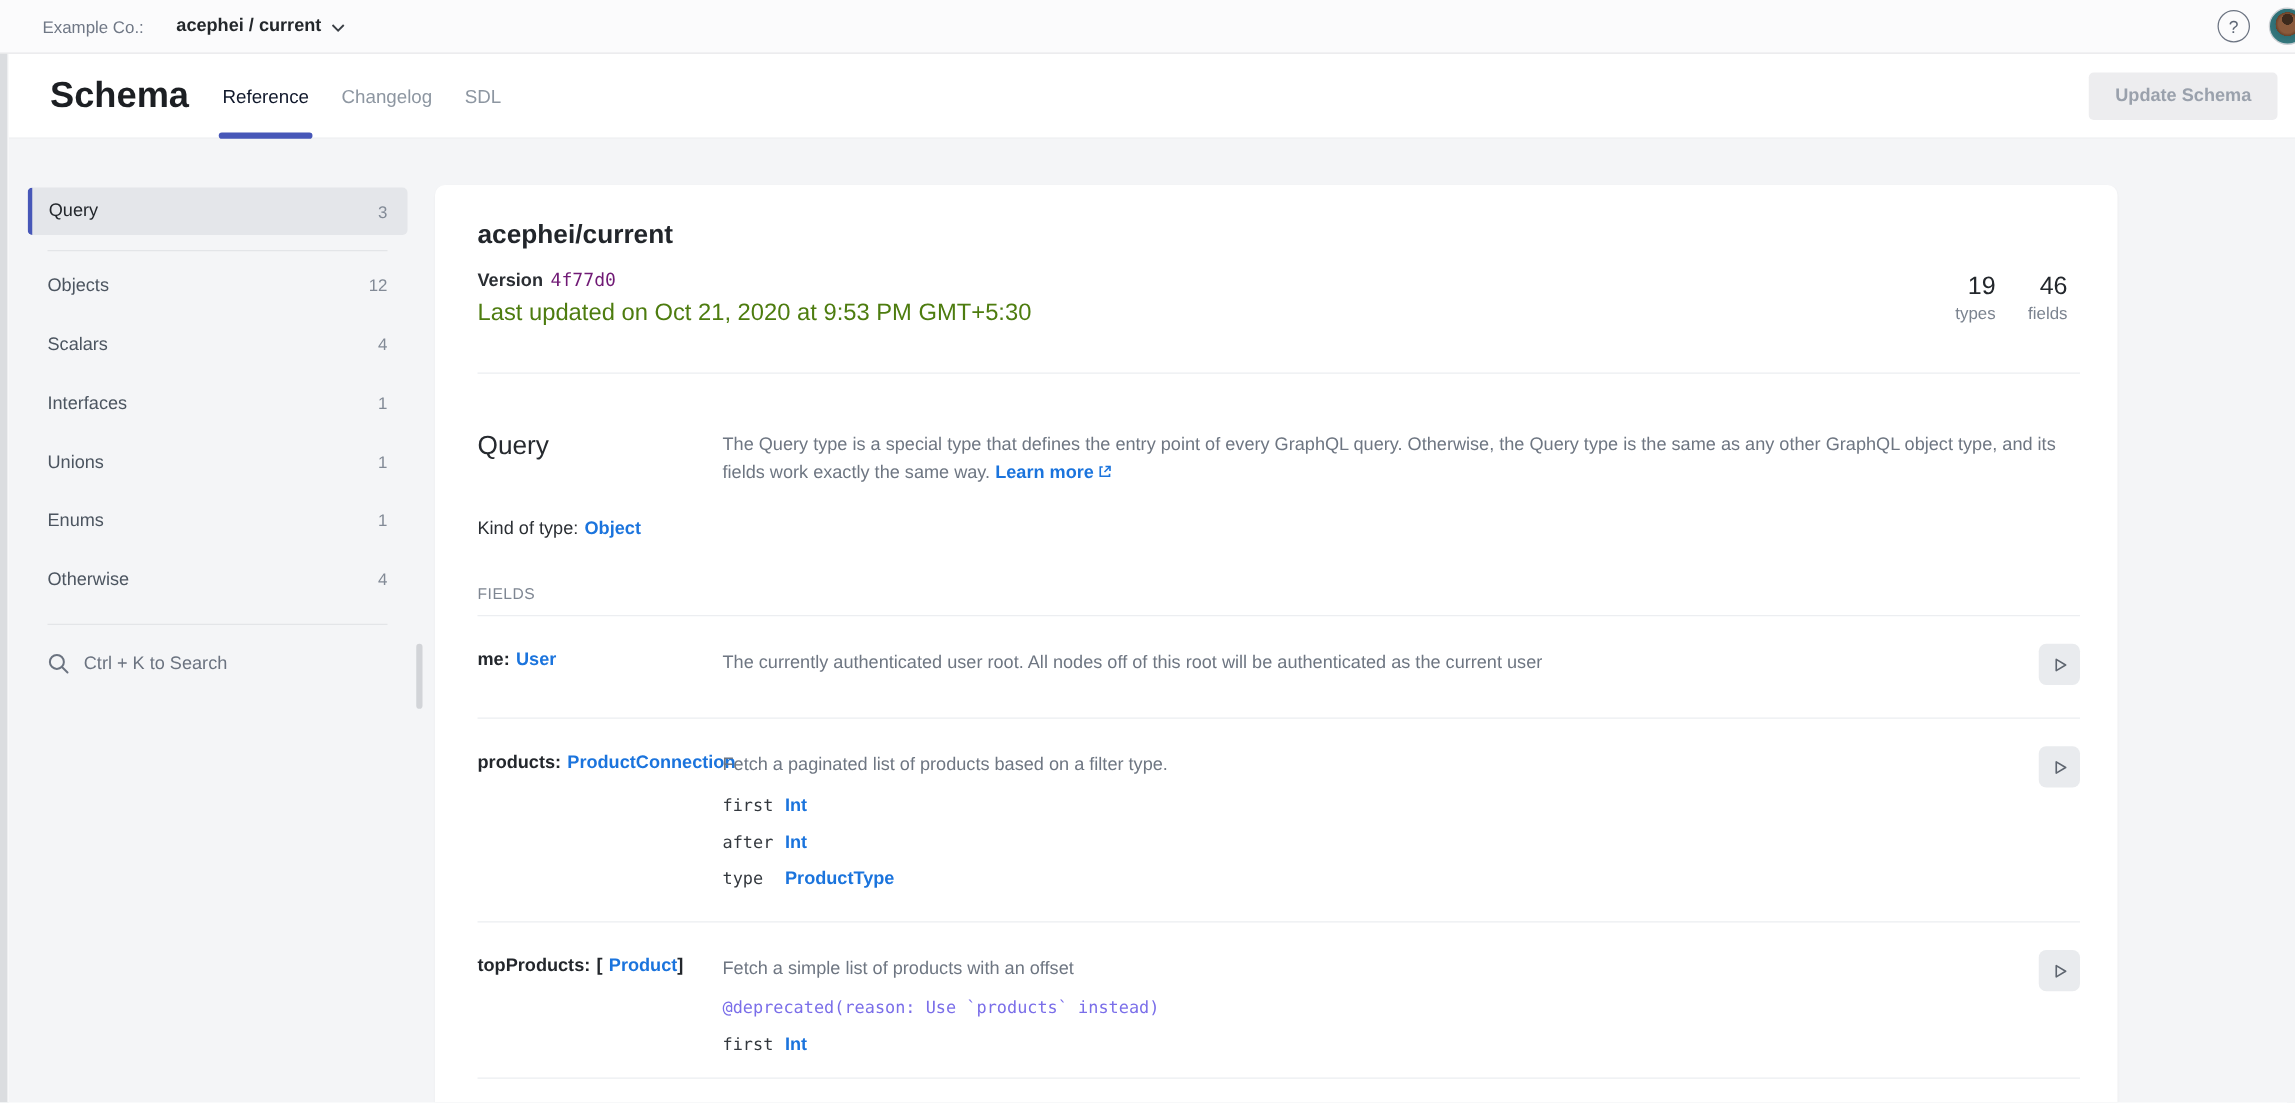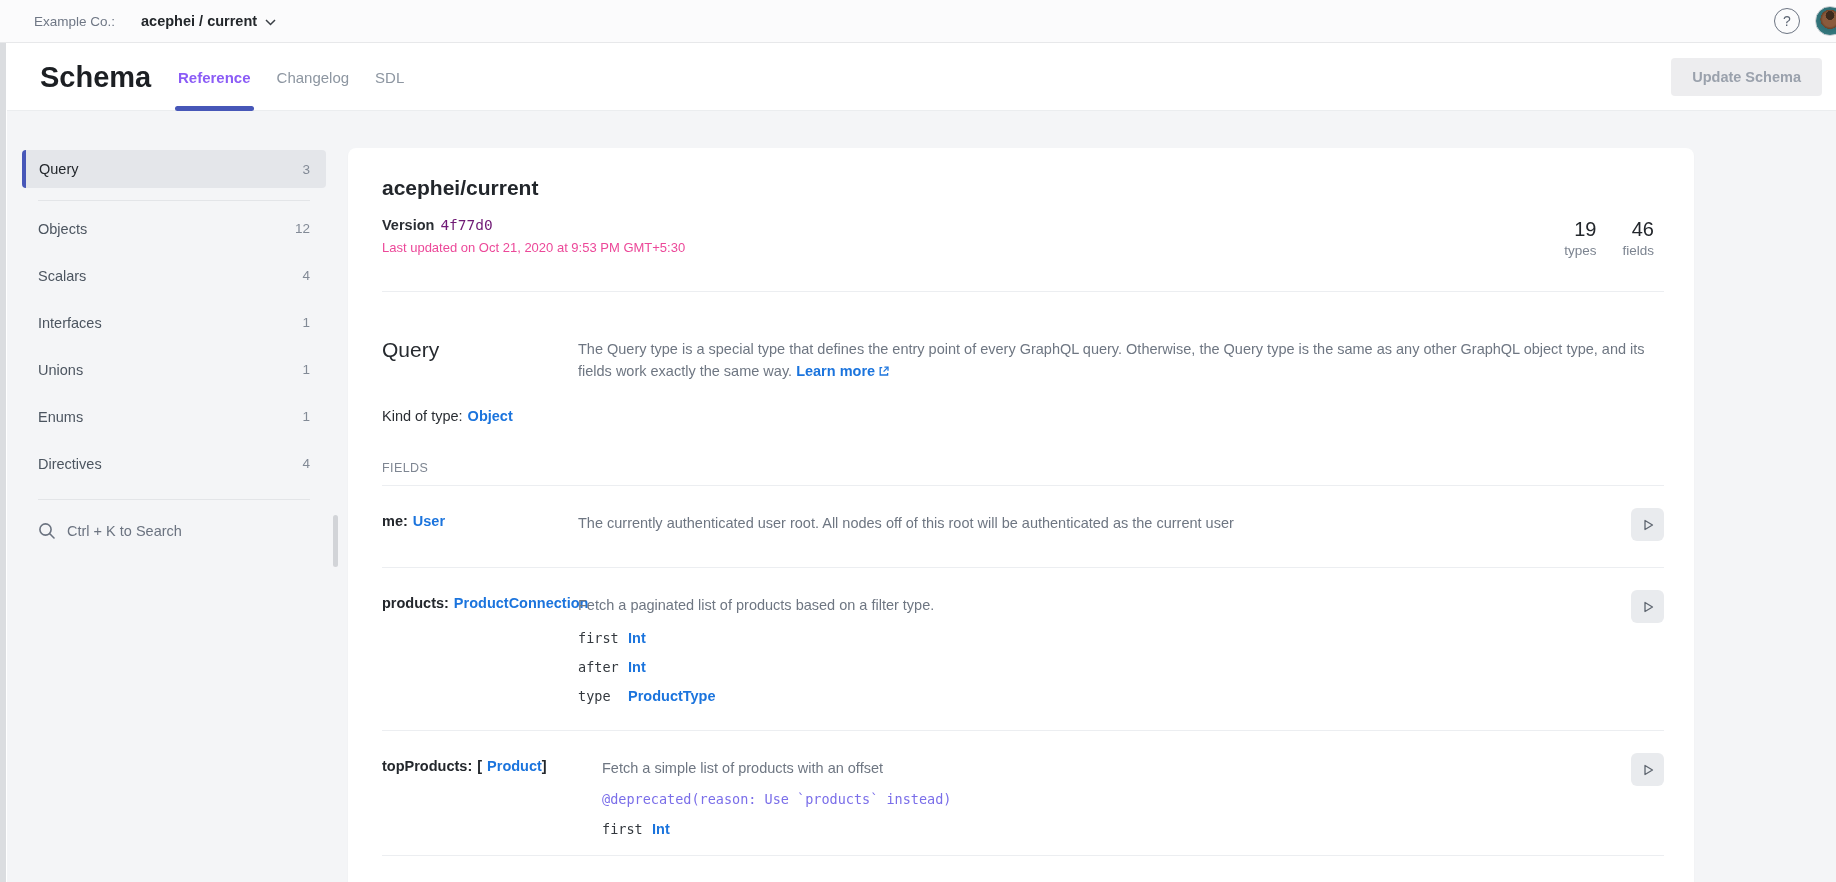--- a/index.html
+++ b/index.html
@@ -41,21 +41,21 @@
     position:absolute; top:43px; left:0; width:1836px; height:68px;
     background:#fff; border-bottom:1px solid #ebedef; z-index:9;
   }
   .schema-title {
     position:absolute; left:40px; top:50%; transform:translateY(-50%);
     font-size:29px; font-weight:700; color:#1c1f23;
   }
   .tabs { position:absolute; left:178px; top:0; height:68px; display:flex; gap:26px; }
   .tab { position:relative; display:flex; align-items:center; height:100%;
          font-size:15px; color:#8d96a1; cursor:pointer; }
-  .tab.active { color:#8b5cf6; font-weight:700; }
+  .tab.active { color:#0f172a; font-weight:400; }
   .tab.active::after {
     content:""; position:absolute; left:-3px; right:-3px; bottom:0; height:5px;
     border-radius:3px; background:#4757b8;
   }
   .update-btn {
     position:absolute; right:14px; top:15px; height:38px; padding:0 21px;
     background:#ededef; border:none; border-radius:4px;
     color:#9aa1ac; font-size:14.5px; font-weight:600; font-family:inherit; cursor:default;
   }
 
@@ -92,21 +92,21 @@
     position:absolute; left:348px; top:37px; right:6px; bottom:0;
     background:#fff; border-radius:8px 8px 0 0;
     box-shadow:0 1px 2px rgba(0,0,0,0.04);
   }
   .card-head { position:relative; padding:28px 34px 0; }
   .graph-title { font-size:21px; font-weight:700; color:#22262b; }
   .version-line { margin-top:17px; font-size:14.5px; }
   .version-label { font-weight:700; color:#2a2e33; }
   .mono { font-family:"DejaVu Sans Mono","Liberation Mono",monospace; }
   .version-value { font-size:14.5px; color:#701a75; margin-left:6px; }
-  .last-updated { margin-top:7px; font-size:13px; color:#ec4899; }
+  .last-updated { margin-top:7px; font-size:19px; color:#4d7c0f; }
   .stats { position:absolute; top:70px; right:40px; display:flex; gap:26px; }
   .stat { text-align:right; }
   .stat-value { font-size:20px; font-weight:500; color:#23272c; }
   .stat-label { margin-top:2px; font-size:13.5px; color:#7c8490; }
   .head-divider { margin:36px 30px 0 34px; border-top:1px solid #eceef1; }
 
   .type-section { padding:46px 30px 0 34px; }
   .section-top { display:grid; grid-template-columns:196px 1fr; }
   .type-name { font-size:21px; font-weight:500; color:#262a2f; }
   .section-desc { font-size:14.5px; line-height:22px; color:#6e7682; max-width:1190px; }
@@ -115,21 +115,21 @@
   .kind-line { margin-top:26px; font-size:14.5px; color:#2a2e33; }
   .kind-line .link { margin-left:5px;margin-top:25px; }
   .fields-label { margin-top:37px; font-size:12.5px; letter-spacing:0.4px; color:#7e8692; }
   .divider { border-top:1px solid #eceef1; }
   .fields-divider { margin-top:10px; }
 
   .field-row {
     display:grid; grid-template-columns:196px 1fr 62px;
     padding:27px 0 26px; border-bottom:1px solid #eceef1;
   }
-  .field-row:last-child { padding-bottom:18px;gap:24px; }
+  .field-row:last-child { padding-bottom:18px; }
   .field-name { font-size:14.5px; font-weight:700; color:#23272c; }
   .field-name .link { margin-left:5px; }
   .bracket { font-weight:700; color:#23272c; }
   .bracket-open { margin-left:5px; }
   .field-desc { font-size:14.5px; color:#6e7682; line-height:21px; }
   .deprecated { margin-top:12px; font-size:13.5px; color:#7a6ee9; }
   .args { margin-top:14px; display:flex; flex-direction:column; gap:13px; }
   .arg-row { display:flex; align-items:baseline; }
   .arg-name { width:50px; font-size:13.5px; color:#33383e; }
   .arg-type { font-size:14.5px; }
@@ -199,21 +199,21 @@
       </div>
       <div class="nav-item">
         <span class="nav-label">Unions</span>
         <span class="nav-count">1</span>
       </div>
       <div class="nav-item">
         <span class="nav-label">Enums</span>
         <span class="nav-count">1</span>
       </div>
       <div class="nav-item">
-        <span class="nav-label">Directives</span>
+        <span class="nav-label">Otherwise</span>
         <span class="nav-count">4</span>
       </div>
     </div>
     <div class="sidebar-divider"></div>
     <div class="search-row">
       <svg width="18" height="18" viewBox="0 0 18 18">
         <circle cx="7.5" cy="7.5" r="5.6" fill="none" stroke="#6b7380" stroke-width="1.6"></circle>
         <line x1="11.8" y1="11.8" x2="16" y2="16" stroke="#6b7380" stroke-width="1.6" stroke-linecap="round"></line>
       </svg>
       <span class="search-hint">Ctrl + K to Search</span>

